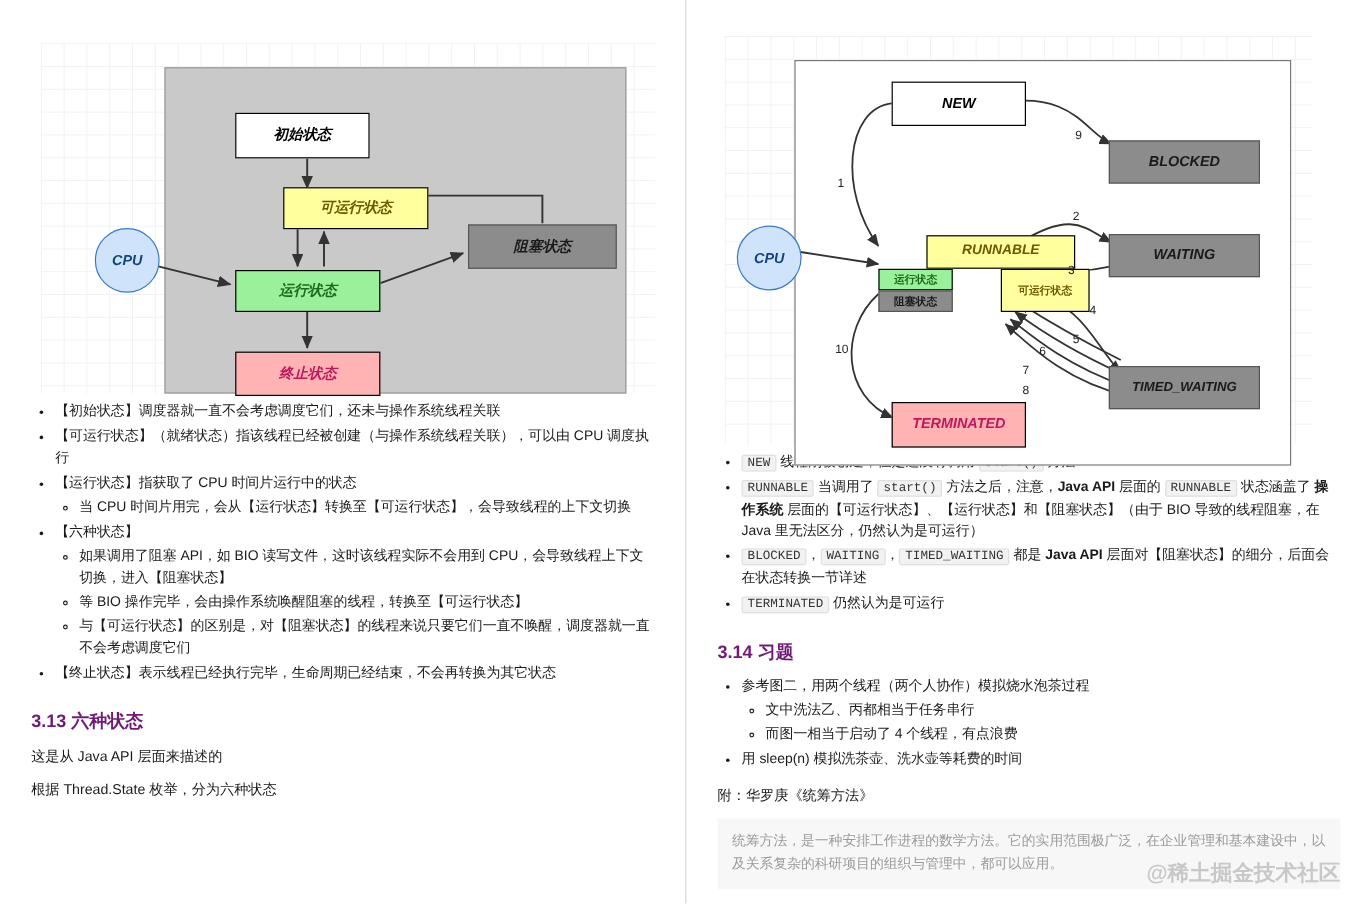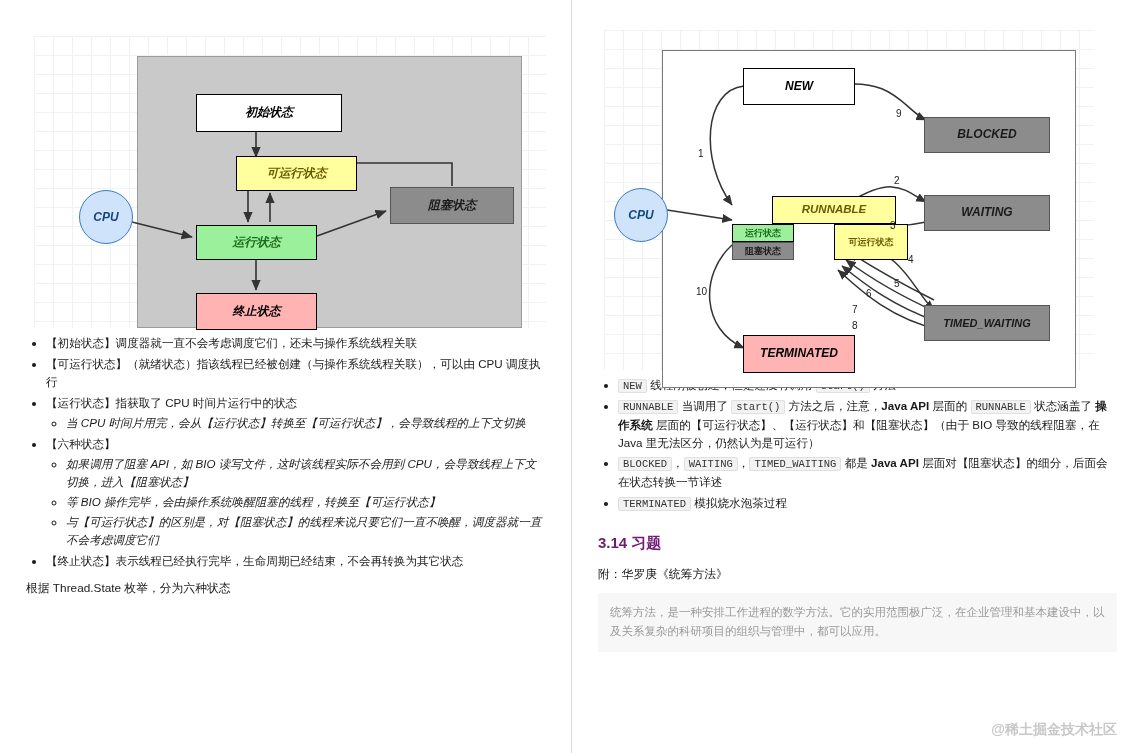--- a/index.html
+++ b/index.html
@@ -53,38 +53,38 @@
     font-size: 12px;
     font-style: italic;
     font-weight: bold;
     border: 1.5px solid #000;
     text-align: center;
     line-height: 1.15;
   }
   .n-white { background: #ffffff; color: #000; }
   .n-yellow { background: #ffff9e; color: #6b5a00; margin-left: 40px; }
   .n-green { background: #9bf09b; color: #1d6b1d; }
-  .n-red { background: #ffb3b3; color: #000000; }
+  .n-red { background: #ffb3b3; color: #be185d; }
   .n-darkgray { background: #8c8c8c; color: #1a1a1a; border-color:#555; }
   .cpu {
     position: absolute;
     width: 54px; height: 54px;
     border-radius: 50%;
     background: #cfe4fb;
     border: 1.5px solid #3c78c8;
     display: flex; align-items: center; justify-content: center;
     font-size: 12px; font-style: italic; font-weight: bold;
     color: #15457e;
   }
   .svg-layer { position: absolute; left: 0; top: 0; overflow: visible; }
 
   
   .body-text { font-size: 11.6px; color: #1a1a1a; line-height: 1.55; }
   ul.lv1 { margin: 6px 0 0 0; padding-left: 20px; list-style: disc; }
-  ul.lv2 { margin: 2px 0 2px 0; padding-left: 20px; list-style: circle; font-style: italic; }
+  ul.lv2 { margin: 2px 0 2px 0; padding-left: 20px; list-style: circle; }
   ul.lv1 > li { margin: 3px 0; }
   ul.lv2 > li { margin: 2px 0; }
   b { font-weight: bold; }
   h3.sec {
     font-size: 15px; font-weight: bold; color: #701a75;
     margin: 22px 0 10px 0;
   }
   p.para { font-size: 11.8px; color: #1a1a1a; margin: 9px 0; line-height: 1.6; }
   code.kw {
     font-family: "Liberation Mono", monospace;
@@ -127,21 +127,21 @@
     position: absolute;
     font-size: 9px;
     font-weight: bold;
     display: flex; align-items: center; justify-content: center;
     border: 1px solid #000;
     text-align: center;
   }
   .watermark {
     position: absolute;
     right: 26px; bottom: 14px;
-    font-size: 14px;
+    font-size: 18px;
     color: #c8c8c8;
     font-weight: bold;
   }
 </style>
 </head>
 <body>
 
 <div class="page">
 
   <div class="divider"></div>
@@ -170,21 +170,21 @@
 
         <path d="M418,150 L418,127 L289,127" stroke="#333" stroke-width="1.6" fill="none" marker-end="url(#ah)"></path>
 
         <path d="M98,186 L158,201" stroke="#333" stroke-width="1.6" fill="none" marker-end="url(#ah)"></path>
       </svg>
 
       <div class="cpu" style="left:45px; top:154px;">
         <span>CPU</span>
       </div>
 
-      <div class="node n-white" style="left:162px; top:58px; width:146px; height:38px;">
+      <div class="node n-white" style="left:162px; top:58px; width:112px; height:38px;">
         <span>初始状态</span>
       </div>
       <div class="node n-yellow" style="left:162px; top:120px; width:121px; height:35px;">
         <span>可运行状态</span>
       </div>
       <div class="node n-green" style="left:162px; top:189px; width:121px; height:35px;">
         <span>运行状态</span>
       </div>
       <div class="node n-darkgray" style="left:356px; top:151px; width:124px; height:37px;">
         <span>阻塞状态</span>
@@ -223,20 +223,22 @@
               <span>与【可运行状态】的区别是，对【阻塞状态】的线程来说只要它们一直不唤醒，调度器就一直不会考虑调度它们</span>
             </li>
           </ul>
         </li>
         <li>
           <span>【终止状态】表示线程已经执行完毕，生命周期已经结束，不会再转换为其它状态</span>
         </li>
       </ul>
     </div>
 
+    <h3 class="sec">3.13 六种状态</h3>
+    <p class="para">这是从 Java API 层面来描述的</p>
     <p class="para">根据 Thread.State 枚举，分为六种状态</p>
   </div>
 
   <div class="col col-right">
 
     <div class="diagram-right">
       <div class="gray-panel" style="left:58px; top:20px; width:414px; height:338px; background:#ffffff; border:1px solid #7a7a7a;"></div>
 
       <svg class="svg-layer" width="490" height="358">
         <defs>
@@ -319,27 +321,45 @@
         <li>
           <code class="kw">RUNNABLE</code>
           <span>当调用了 <code class="kw">start()</code> 方法之后，注意，<b>Java API</b> 层面的 <code class="kw">RUNNABLE</code> 状态涵盖了 <b>操作系统</b> 层面的【可运行状态】、【运行状态】和【阻塞状态】（由于 BIO 导致的线程阻塞，在 Java 里无法区分，仍然认为是可运行）</span>
         </li>
         <li>
           <code class="kw">BLOCKED</code><span>，</span><code class="kw">WAITING</code><span>，</span><code class="kw">TIMED_WAITING</code>
           <span>都是 <b>Java API</b> 层面对【阻塞状态】的细分，后面会在状态转换一节详述</span>
         </li>
         <li>
           <code class="kw">TERMINATED</code>
-          <span>模拟烧水泡茶过程</span>
+          <span>仍然认为是可运行</span>
         </li>
       </ul>
     </div>
 
     <h3 class="sec">3.14 习题</h3>
 
+    <div class="body-text">
+      <ul class="lv1">
+        <li>
+          <span>参考图二，用两个线程（两个人协作）模拟烧水泡茶过程</span>
+          <ul class="lv2">
+            <li>
+              <span>文中洗法乙、丙都相当于任务串行</span>
+            </li>
+            <li>
+              <span>而图一相当于启动了 4 个线程，有点浪费</span>
+            </li>
+          </ul>
+        </li>
+        <li>
+          <span>用 sleep(n) 模拟洗茶壶、洗水壶等耗费的时间</span>
+        </li>
+      </ul>
+    </div>
 
     <p class="para" style="font-weight:normal; margin-top:12px;">附：华罗庚《统筹方法》</p>
 
     <div class="quote">
       <p>统筹方法，是一种安排工作进程的数学方法。它的实用范围极广泛，在企业管理和基本建设中，以及关系复杂的科研项目的组织与管理中，都可以应用。</p>
 
     </div>
   </div>
 
   <div class="watermark">@稀土掘金技术社区</div>

